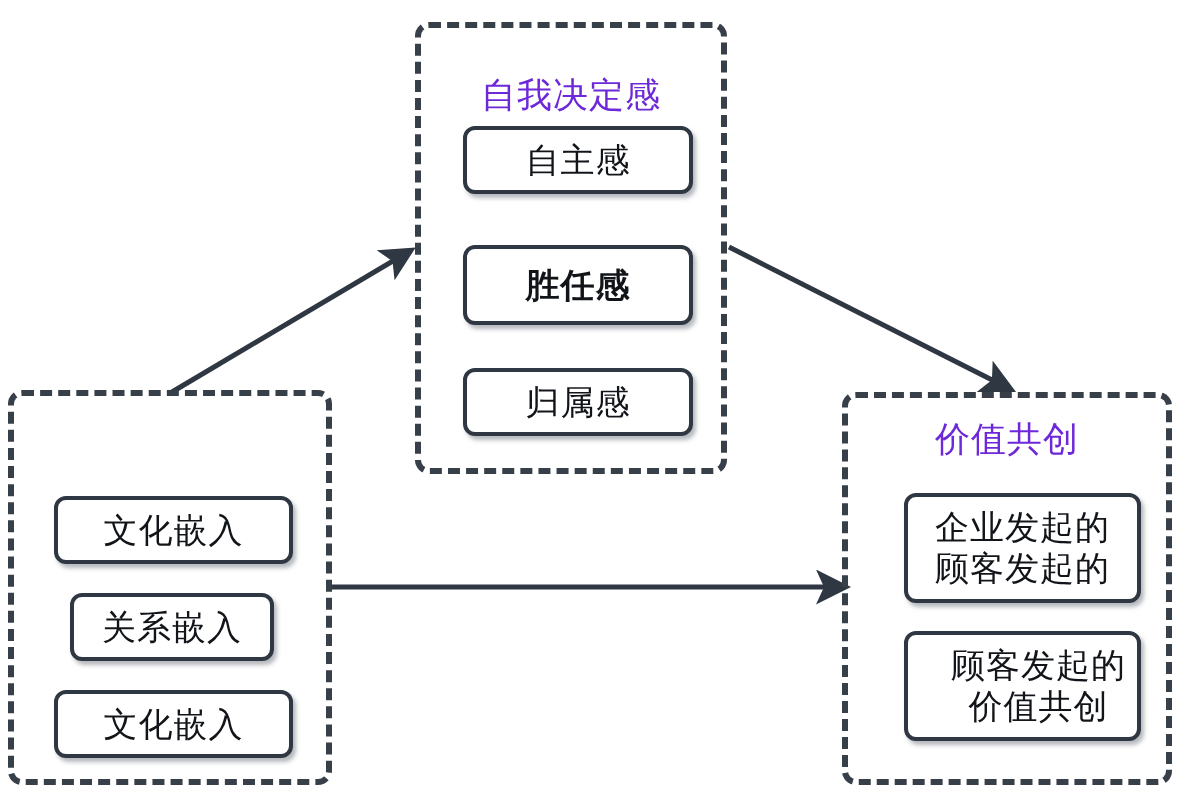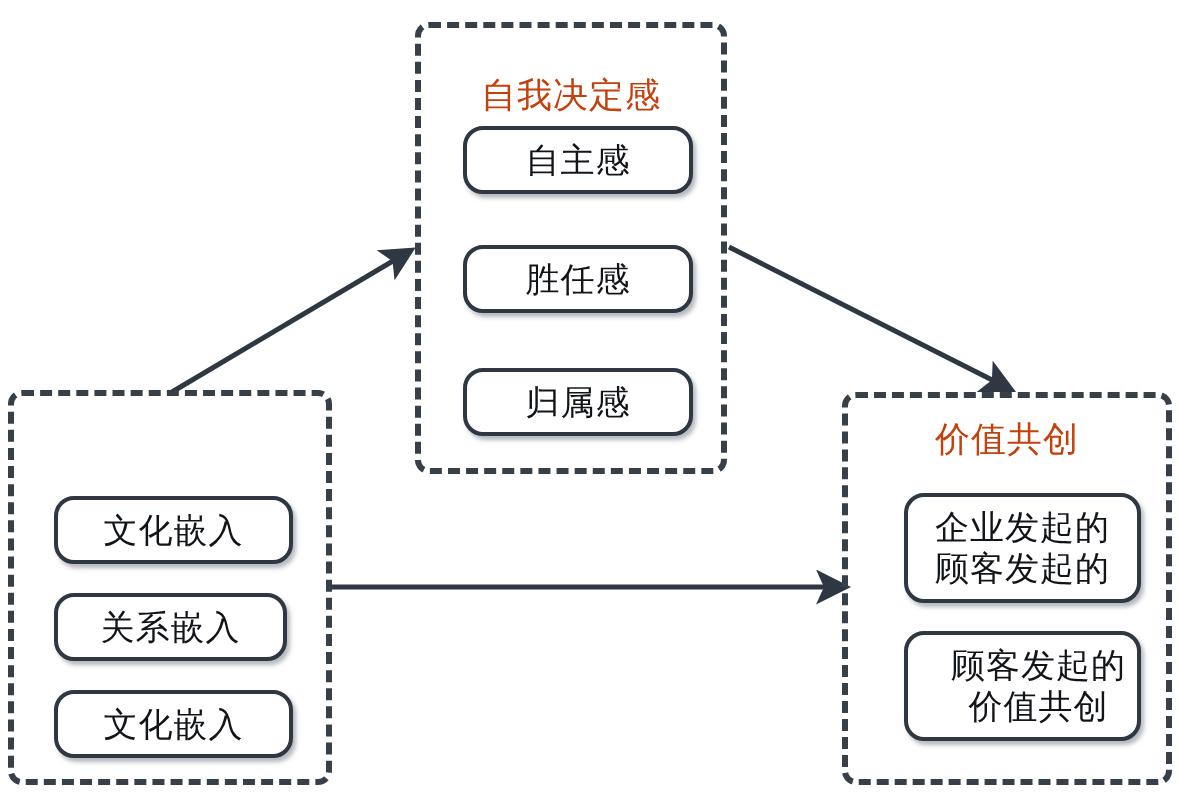--- a/index.html
+++ b/index.html
@@ -27,31 +27,31 @@
     background: transparent;
   }
 
   .group-title {
     position: absolute;
     left: 0;
     right: 0;
     text-align: center;
     font-size: 35px;
     line-height: 40px;
-    color: #c2410c;
+    color: #6d28d9;
     letter-spacing: 1px;
     white-space: nowrap;
   }
 
   
   .node {
     position: absolute;
     box-sizing: border-box;
     border: 4px solid #2e3742;
-    border-radius: 20px;
+    border-radius: 12px;
     background: #ffffff;
     box-shadow: 3px 4px 4px rgba(120,125,135,0.55);
     display: flex;
     align-items: center;
     justify-content: center;
     text-align: center;
   }
   .node .node-label {
     font-size: 34px;
     line-height: 41px;
@@ -89,36 +89,36 @@
     <line x1="330" y1="587" x2="842" y2="587" stroke="#2e3742" stroke-width="5" marker-end="url(#head)"></line>
   </svg>
 
   <div class="group" style="left:415px; top:22px; width:312px; height:452px;">
     <div class="group-title" style="top:48px;">自我决定感</div>
 
     <div class="node" style="left:42px; top:98px; width:230px; height:68px;">
       <span class="node-label">自主感</span>
     </div>
 
-    <div class="node" style="left:42px; top:217px; width:230px; height:68px;">
+    <div class="node" style="left:42px; top:217px; width:230px; height:80px;font-weight:bold;">
       <span class="node-label">胜任感</span>
     </div>
 
     <div class="node" style="left:42px; top:340px; width:230px; height:68px;">
       <span class="node-label">归属感</span>
     </div>
   </div>
 
   <div class="group" style="left:8px; top:390px; width:324px; height:395px;">
 
     <div class="node" style="left:40px; top:100px; width:239px; height:68px;">
       <span class="node-label">文化嵌入</span>
     </div>
 
-    <div class="node" style="left:40px; top:197px; width:233px; height:68px;">
+    <div class="node" style="left:56px; top:197px; width:204px; height:68px;">
       <span class="node-label">关系嵌入</span>
     </div>
 
     <div class="node" style="left:40px; top:294px; width:239px; height:68px;">
       <span class="node-label">文化嵌入</span>
     </div>
   </div>
 
   <div class="group" style="left:842px; top:392px; width:330px; height:393px;">
     <div class="group-title" style="top:22px;">价值共创</div>

